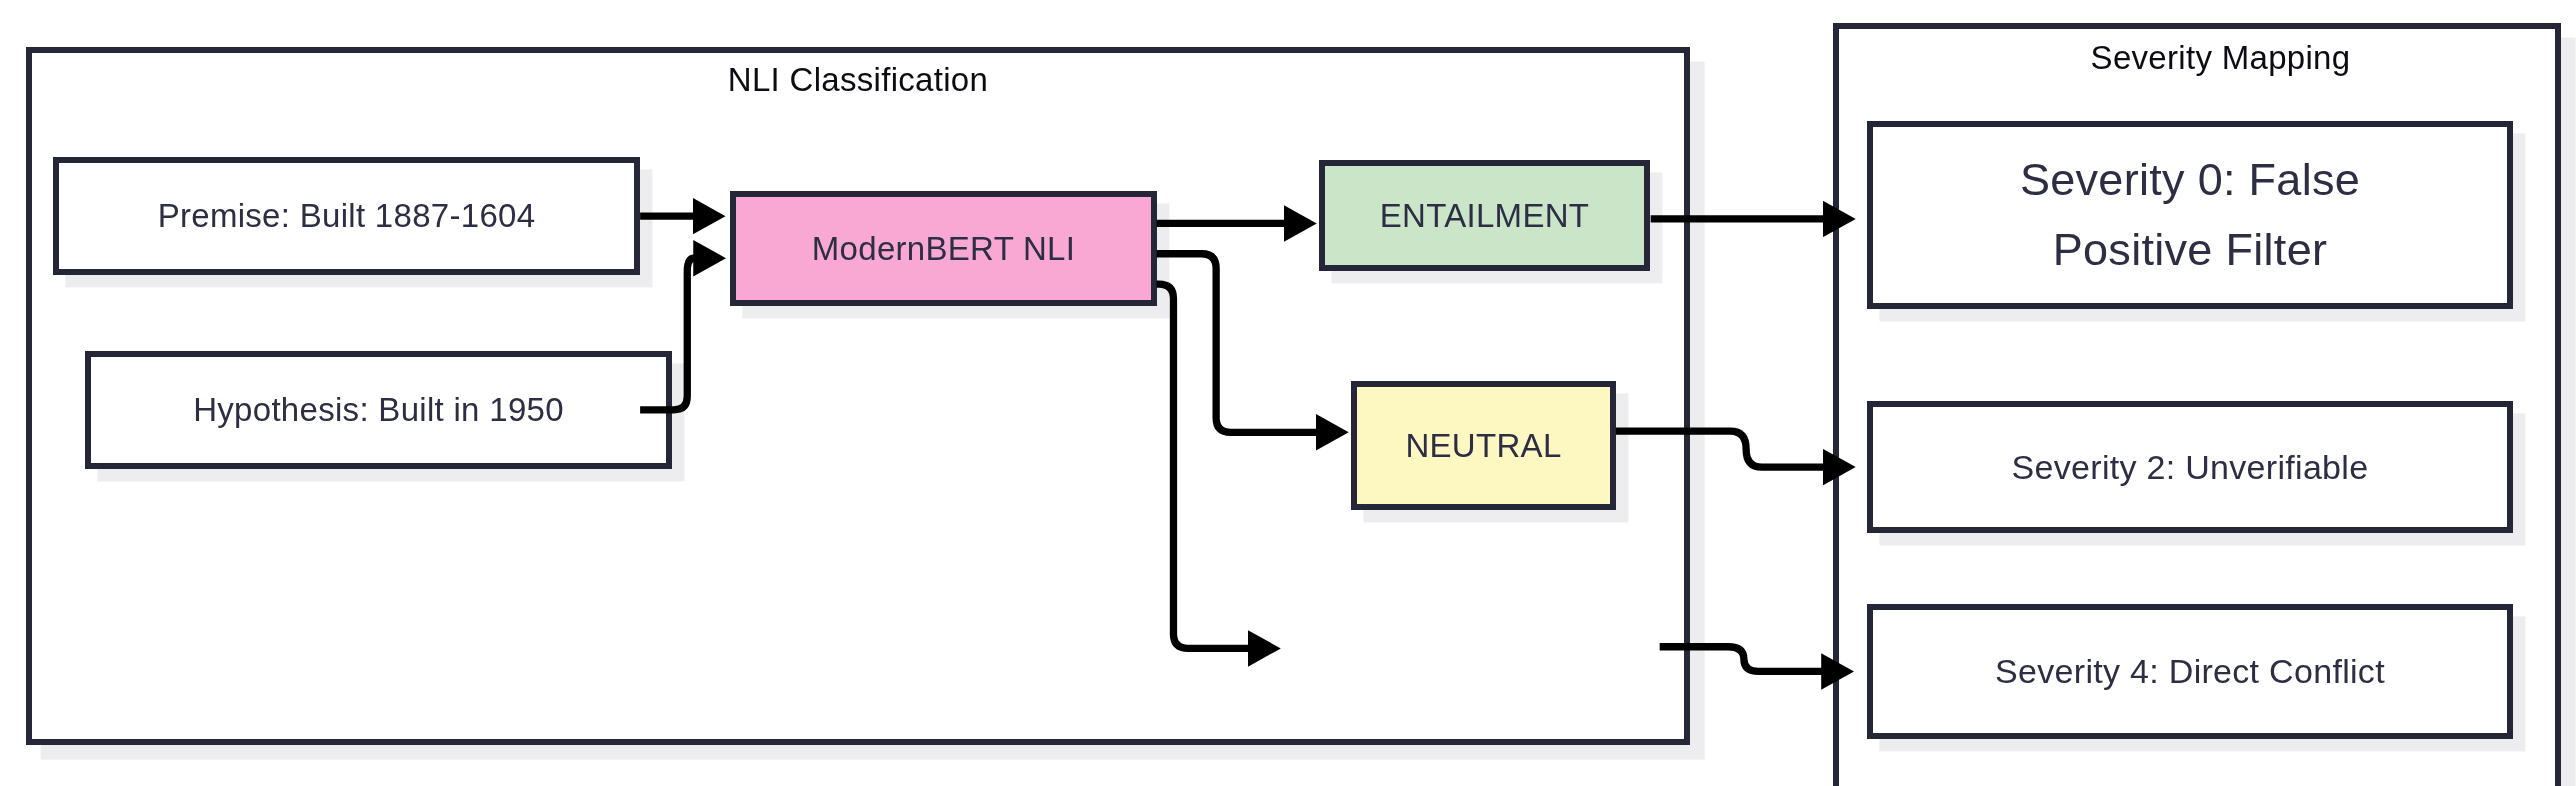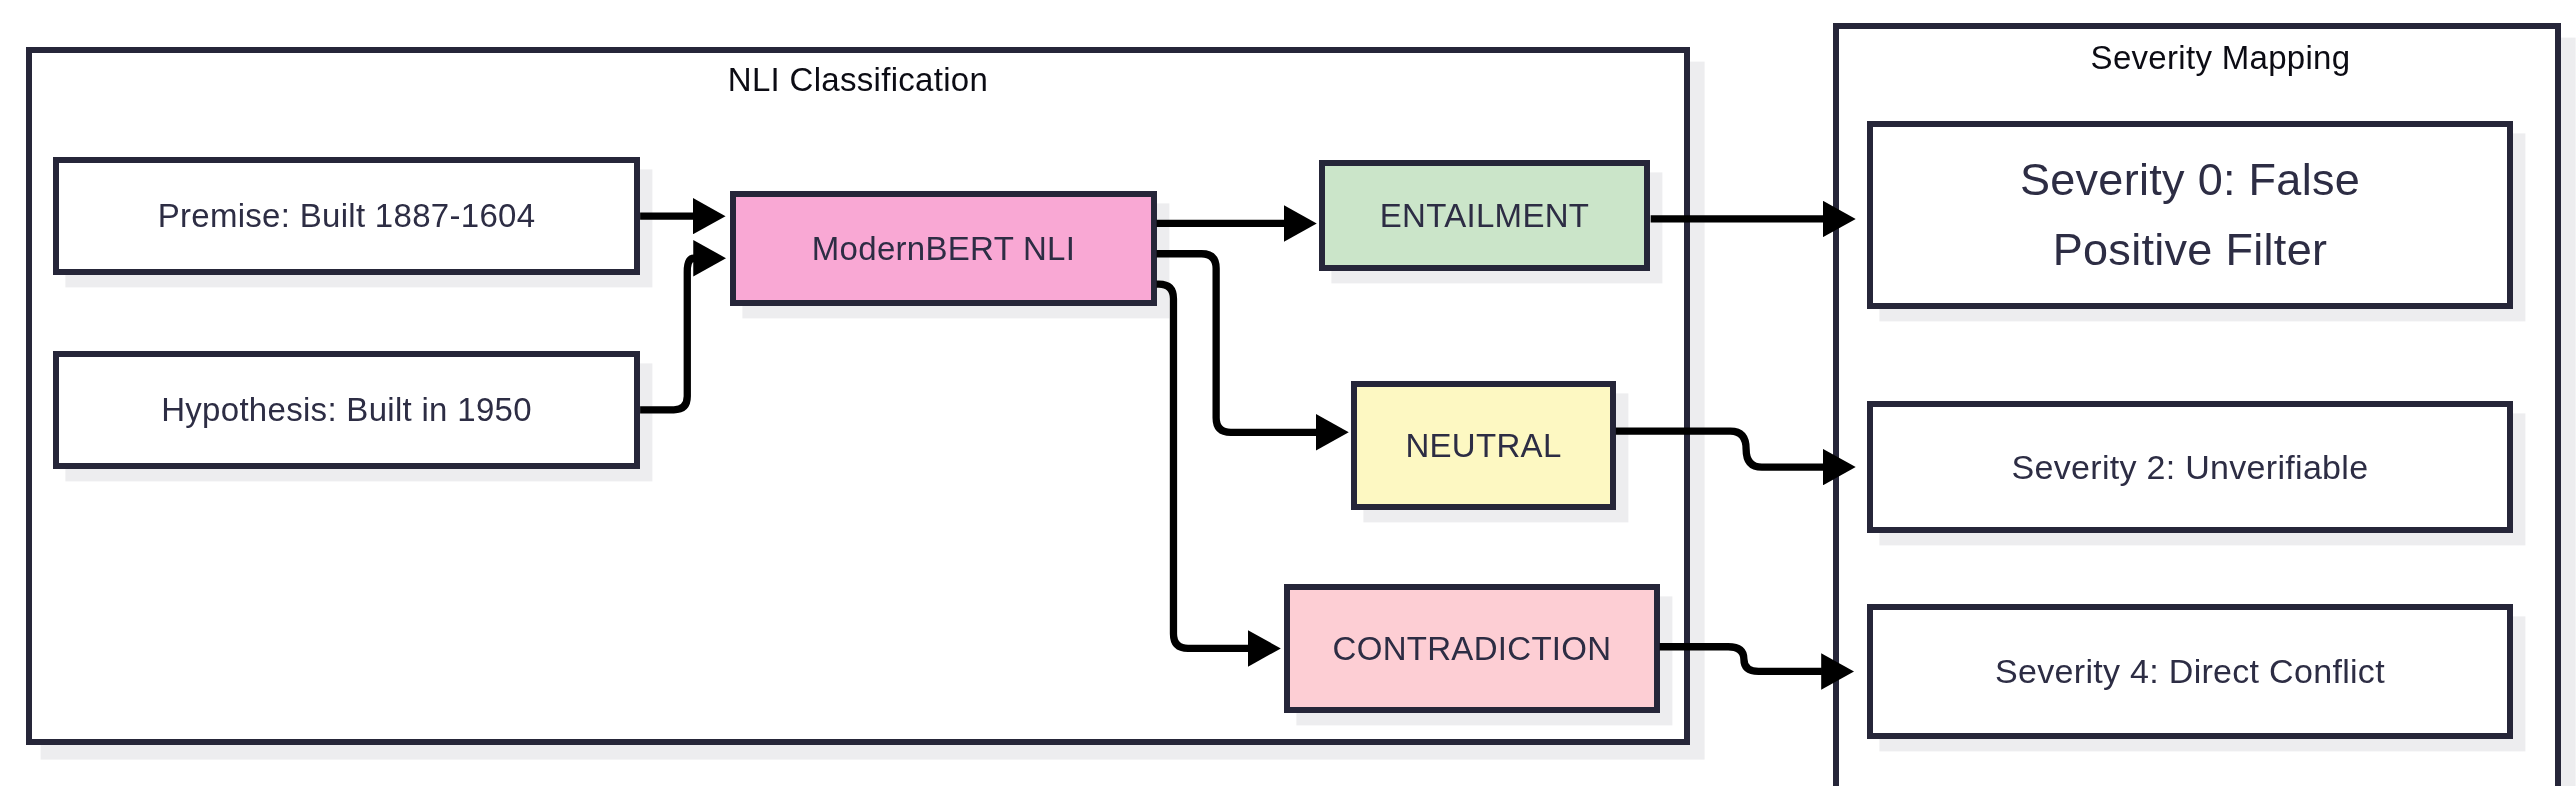--- a/index.html
+++ b/index.html
@@ -77,39 +77,36 @@
   </div>
 
   <div class="container c-sev">
     <div class="container-title">Severity Mapping</div>
   </div>
 
   <div class="node n-premise" style="background: rgb(255, 255, 255);">
     <span>Premise: Built 1887-1604</span>
   </div>
 
-  <div class="node n-hypothesis" style="background: rgb(255, 255, 255);">
+  <div class="node n-hypothesis" style="background: rgb(255, 255, 255); margin-left: 32px;">
     <span>Hypothesis: Built in 1950</span>
   </div>
 
   <div class="node n-model" style="background: #f9a8d4;">
     <span>ModernBERT NLI</span>
   </div>
 
   <div class="node n-entailment" style="background: rgb(203, 229, 201);">
     <span>ENTAILMENT</span>
   </div>
 
   <div class="node n-neutral" style="background: rgb(253, 248, 194);">
     <span>NEUTRAL</span>
   </div>
 
-  <div class="node n-contradiction" style="background: rgb(253, 206, 212);">
-    <span>CONTRADICTION</span>
-  </div>
 
   <div class="node n-sev0" style="background: rgb(255, 255, 255);">
     <span>Severity 0: False Positive Filter</span>
   </div>
 
   <div class="node n-sev2" style="background: rgb(255, 255, 255);">
     <span>Severity 2: Unverifiable</span>
   </div>
 
   <div class="node n-sev4" style="background: rgb(255, 255, 255);">

